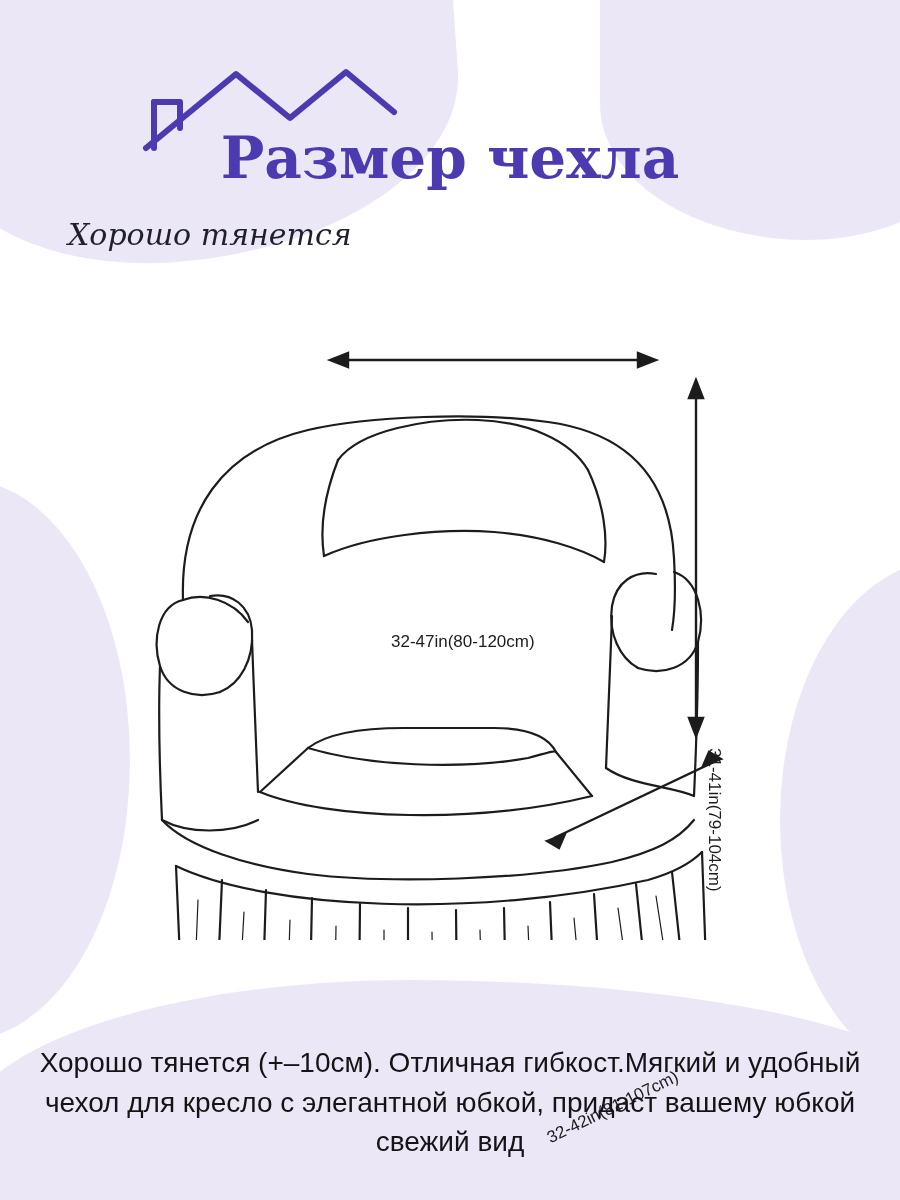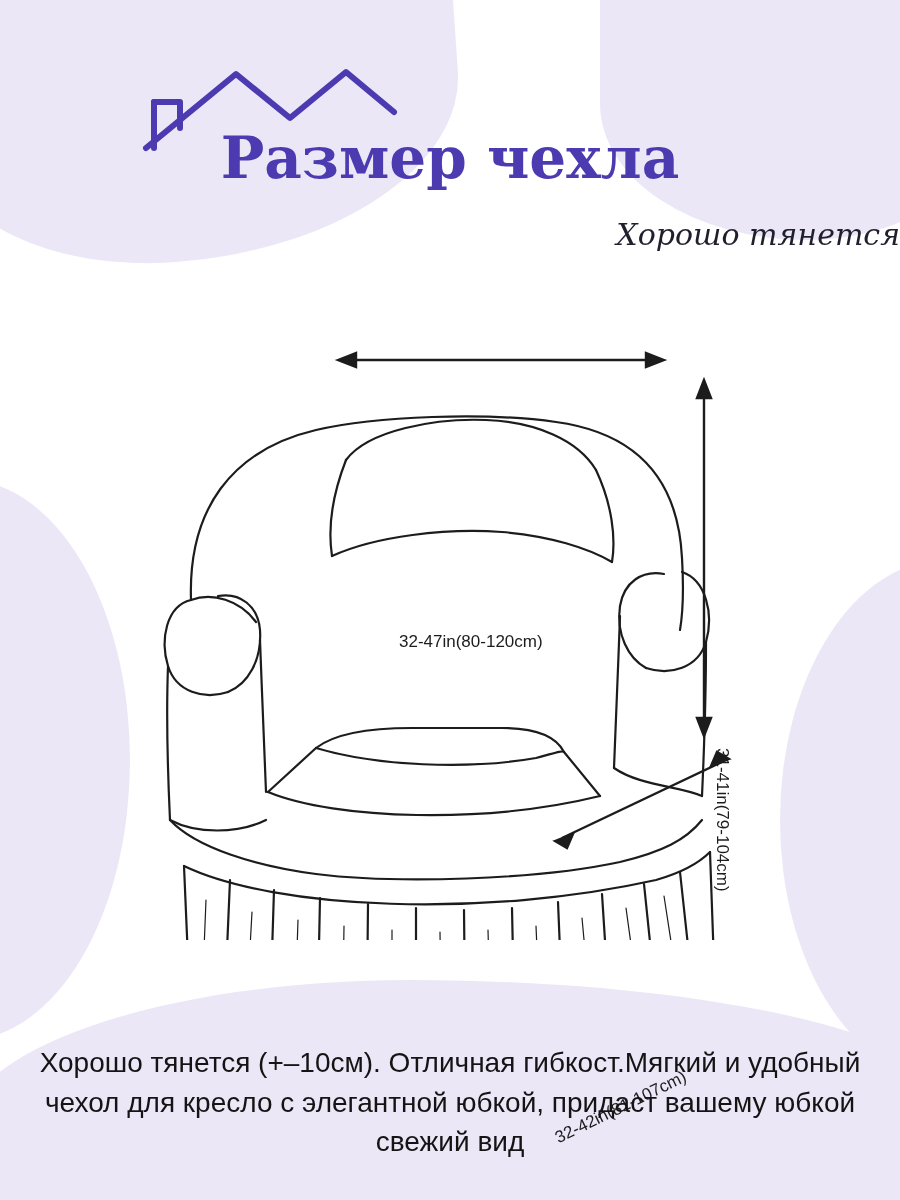--- a/index.html
+++ b/index.html
@@ -93,34 +93,34 @@
     font-weight: bold;
     font-size: 58px;
     color: #4c3bb0;
     letter-spacing: 0px;
   }
   .subtitle {
     position: absolute;
     top: 185px;
     left: 0;
     width: 900px;
-    text-align: right;
+    text-align: left;
     font-family: "DejaVu Serif", serif;
     font-style: italic;
     font-size: 30px;
     color: #1f1f2e;
-    padding-left: 96px;
+    padding-left: 68px;
     box-sizing: border-box;
   }
 
   
   .diagram {
     position: absolute;
     top: 300px;
-    left: 16px;
+    left: 8px;
     width: 783px;
     height: 640px;
   }
   .dim-label {
     position: absolute;
     font-family: "Liberation Sans", sans-serif;
     font-size: 17px;
     color: #1c1c1c;
     white-space: nowrap;
   }

